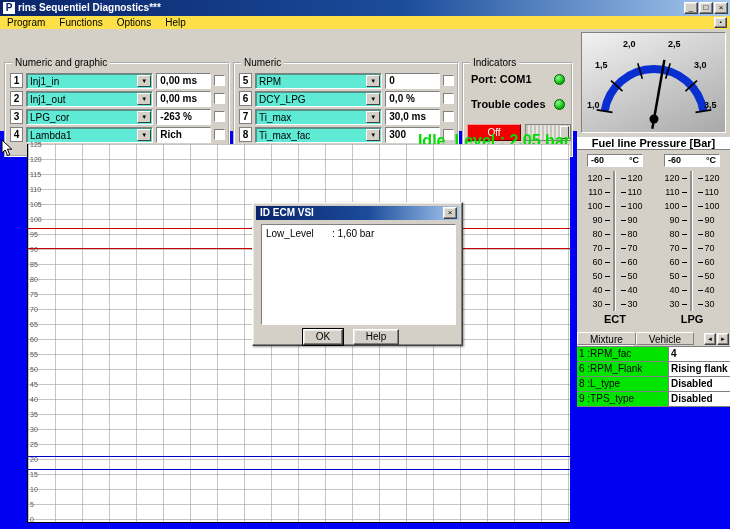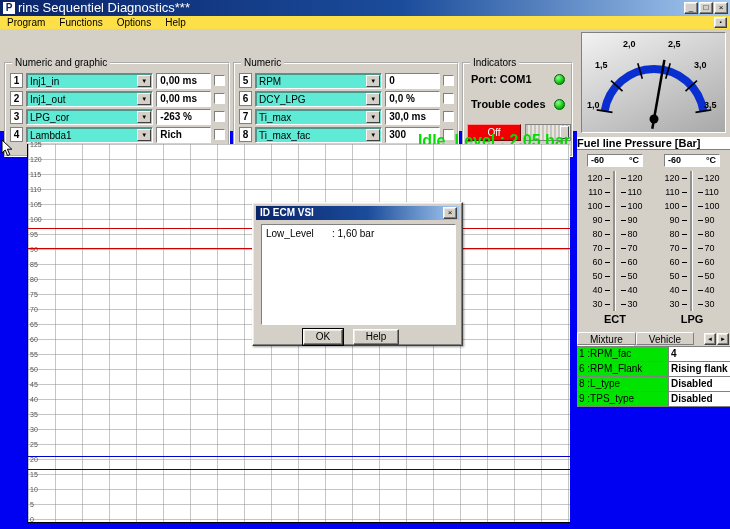--- a/index.html
+++ b/index.html
@@ -6,21 +6,21 @@
   html,body{width:730px;height:529px}
   body{font-family:"Liberation Sans",sans-serif;font-size:11px;overflow:hidden}
   #desktop{position:relative;width:730px;height:529px;background:#0000f2;overflow:hidden}
 
   
   .raised{background:#d4d0c8;border:1px solid;border-color:#ffffff #404040 #404040 #ffffff;box-shadow:inset -1px -1px 0 #808080,inset 1px 1px 0 #ecebe5}
 
   
   #titlebar{position:absolute;left:0;top:0;width:730px;height:16px;background:linear-gradient(90deg,#0a246a,#1b4c9b 55%,#a6caf0);display:flex;align-items:center}
   .title-icon{position:absolute;left:3px;top:2px;width:12px;height:12px;background:#fff;color:#0a246a;font-weight:bold;font-size:10px;line-height:12px;text-align:center}
-  .title-text{position:absolute;left:18px;top:1px;color:#fff;font-weight:normal;font-size:13px;line-height:14px;white-space:nowrap}
+  .title-text{position:absolute;left:18px;top:1px;color:#fff;font-weight:bold;font-size:10px;line-height:14px;white-space:nowrap}
   .win-btns{position:absolute;right:2px;top:2px;display:flex;gap:1px}
   .win-btn{width:14px;height:12px;font-size:8px;line-height:10px;text-align:center;color:#000;cursor:default}
 
   
   #menubar{position:absolute;left:0;top:16px;width:730px;height:28px;background:#fde047;border-bottom:1px solid #aca899}
   .menu-item{display:inline-block;padding:0 7px;font-size:10px;line-height:13px;color:#000}
   .menu-side-btn{position:absolute;right:3px;top:1px;width:13px;height:11px;font-size:6px;line-height:9px;text-align:center}
 
   
   #toppanel{position:absolute;left:0;top:29px;width:577px;height:102px;background:#d4d0c8}
@@ -45,21 +45,21 @@
   .off-btn{position:absolute;left:3px;top:60px;width:54px;height:17px;background:#f00000;border:1px solid;border-color:#ff9090 #700000 #700000 #ff9090;color:#fff;font-size:10px;font-weight:normal;text-align:center;line-height:15px}
   .toggle-track{position:absolute;left:61px;top:60px;width:46px;height:17px;border:1px solid #808080;background:repeating-linear-gradient(90deg,#c8c4bc 0 2px,#e8e6e0 2px 4px)}
   .toggle-thumb{position:absolute;right:1px;top:1px;width:9px;height:13px;background:#d4d0c8;border:1px solid;border-color:#fff #404040 #404040 #fff}
 
   
   #gauge-panel{position:absolute;left:577px;top:29px;width:153px;height:108px;background:#d4d0c8}
   #gauge-bezel{position:absolute;left:4px;top:3px;width:145px;height:101px;border:1px solid;border-color:#808080 #fff #fff #808080;background:linear-gradient(155deg,#f2f2f2,#a8a8a8)}
   .g-lbl{position:absolute;font-size:9px;font-weight:bold;color:#000}
   .g0{left:5px;top:67px}.g1{left:13px;top:27px}.g2{left:41px;top:6px}
   .g3{left:86px;top:6px}.g4{left:112px;top:27px}.g5{left:122px;top:67px}
-  #gauge-title{position:absolute;left:577px;top:137px;width:153px;height:13px;background:#ffffff;border-bottom:1px solid #808080;font-size:11px;font-weight:bold;text-align:left;line-height:13px;color:#000}
+  #gauge-title{position:absolute;left:577px;top:137px;width:153px;height:13px;background:#ffffff;border-bottom:1px solid #808080;font-size:11px;font-weight:bold;text-align:center;line-height:13px;color:#000}
 
   
   #thermo-panel{position:absolute;left:577px;top:150px;width:153px;height:182px;background:#d4d0c8}
   .thermo{position:absolute;top:2px;width:72px;height:178px}
   .thermo:nth-of-type(1){left:2px}.thermo:nth-of-type(2){left:79px}
   .t-reading{margin:2px auto 0;width:56px;height:13px;background:#fff;border:1px solid;border-color:#808080 #fff #fff #808080;display:flex;justify-content:space-between;font-size:9px;font-weight:bold;line-height:11px;padding:0 3px}
   .t-scale{position:relative;margin:4px auto 0;width:64px;height:140px}
   .t-groove{position:absolute;left:50%;margin-left:-2px;top:0;bottom:0;width:3px;background:#909090;border-right:1px solid #fff}
   .t-row{position:relative;display:flex;align-items:center;justify-content:center;height:14px;gap:2px}
   .t-n{width:17px;font-size:9px;line-height:10px;color:#000}

